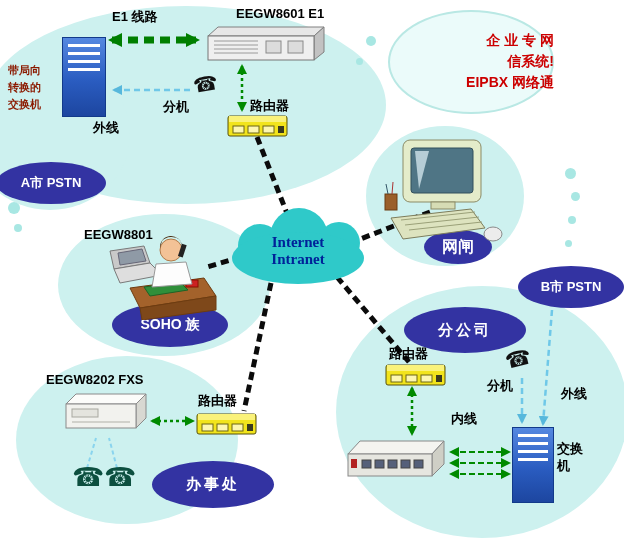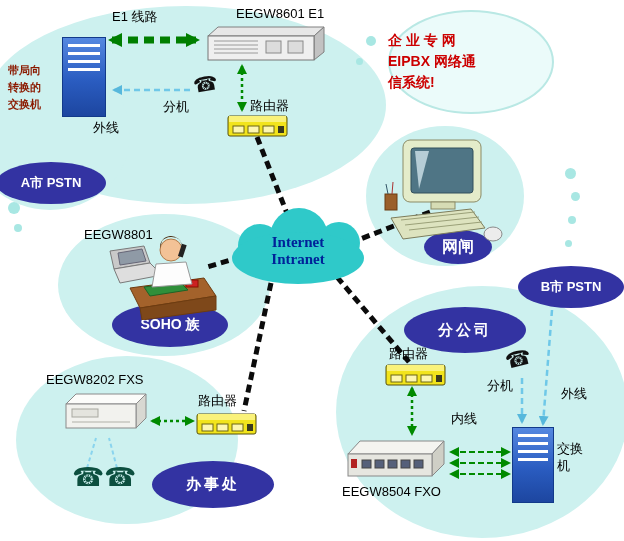--- a/index.html
+++ b/index.html
@@ -5,24 +5,24 @@
   *{margin:0;padding:0;box-sizing:border-box}
   body{font-family:"Liberation Sans",sans-serif;background:#fff}
   #stage{position:relative;width:624px;height:541px;background:#fff;overflow:hidden}
   .abs{position:absolute}
   .blob{position:absolute;background:#cdf1ef;border-radius:50%}
   .dot{position:absolute;background:#a8e7e3;border-radius:50%}
   .bump{position:absolute;background:#2fc9c9;border-radius:50%}
   .navy{position:absolute;background:#3333a2;border-radius:50%;color:#fff;font-weight:bold;
         display:flex;align-items:center;justify-content:center;white-space:nowrap}
   .lbl{position:absolute;font-size:13px;color:#000;white-space:nowrap}
-  .b{font-weight:normal}
+  .b{font-weight:bold}
   .maroon{position:absolute;color:#8b1a00;font-weight:bold;font-size:11px;line-height:17px}
   .bubble{position:absolute;background:#ebfbfa;border:2px solid #b9e8e4;border-radius:50%}
-  .bubble-text{position:absolute;color:#c00;font-weight:bold;font-size:14px;text-align:left;line-height:21px;width:100%}
+  .bubble-text{position:absolute;color:#c00;font-weight:bold;font-size:14px;text-align:right;line-height:21px;width:100%}
   .switch{position:absolute;background:linear-gradient(180deg,#5588e0 0%,#2a5cc0 55%,#1d46a0 100%);border:1px solid #123a8a}
   .stripes{position:absolute;left:5px;right:5px;top:6px;height:30px;
            background:repeating-linear-gradient(to bottom,#ffffff 0 3px,transparent 3px 8px)}
   .phone{position:absolute;color:#111;line-height:1}
   .cloudtext{position:absolute;display:flex;flex-direction:column;align-items:center;justify-content:center;
              font-family:"Liberation Serif",serif;font-weight:bold;color:#002299;font-size:15px}
   svg.layer{position:absolute;left:0;top:0}
 </style>
 </head>
 <body>
@@ -42,22 +42,22 @@
   <div class="dot" style="left:356px;top:58px;width:7px;height:7px"></div>
   <div class="dot" style="left:565px;top:168px;width:11px;height:11px"></div>
   <div class="dot" style="left:571px;top:192px;width:9px;height:9px"></div>
   <div class="dot" style="left:568px;top:216px;width:8px;height:8px"></div>
   <div class="dot" style="left:565px;top:240px;width:7px;height:7px"></div>
 
   <div class="bubble" style="left:388px;top:10px;width:166px;height:104px"></div>
   <div class="abs" style="left:388px;top:30px;width:166px">
     <div class="bubble-text" style="position:static">
       <span style="display:block">企 业 专 网</span>
+      <span style="display:block">信系统!</span>
       <span style="display:block">EIPBX 网络通</span>
-      <span style="display:block">信系统!</span>
     </div>
   </div>
 
   <svg class="layer" width="624" height="541">
     <defs>
       <marker id="ag" markerUnits="userSpaceOnUse" markerWidth="10" markerHeight="10" refX="8" refY="5" orient="auto-start-reverse">
         <path d="M0,0 L10,5 L0,10 Z" fill="#008a00"></path>
       </marker>
       <marker id="agbig" markerUnits="userSpaceOnUse" markerWidth="14" markerHeight="14" refX="10" refY="7" orient="auto-start-reverse">
         <path d="M0,0 L14,7 L0,14 Z" fill="#007f00"></path>
@@ -193,21 +193,20 @@
       <polygon points="90,18 102,5 102,28 90,40" fill="#cfcfc6" stroke="#888"></polygon>
       <rect x="6" y="18" width="84" height="22" fill="#e6e6e0" stroke="#888"></rect>
       <rect x="9" y="23" width="6" height="9" fill="#b22222"></rect>
       <rect x="20" y="24" width="9" height="8" fill="#55607a" stroke="#444"></rect>
       <rect x="33" y="24" width="9" height="8" fill="#55607a" stroke="#444"></rect>
       <rect x="46" y="24" width="9" height="8" fill="#55607a" stroke="#444"></rect>
       <rect x="59" y="24" width="9" height="8" fill="#55607a" stroke="#444"></rect>
       <rect x="72" y="24" width="9" height="8" fill="#55607a" stroke="#444"></rect>
     </svg>
   </div>
-  <div class="lbl b" style="left:342px;top:484px">EEGW8504 FXO</div>
 
   <div class="lbl b" style="left:84px;top:227px">EEGW8801</div>
   <div class="abs" style="left:100px;top:243px">
     <svg width="70" height="44">
       <polygon points="10,8 44,3 50,20 14,26" fill="#c9c9c9" stroke="#7a7a7a"></polygon>
       <polygon points="14,26 50,20 62,32 20,40" fill="#dedede" stroke="#7a7a7a"></polygon>
       <polygon points="18,10 42,6 46,18 20,22" fill="#8f9aa6" stroke="#666677"></polygon>
     </svg>
   </div>
   <div class="abs" style="left:126px;top:230px">

